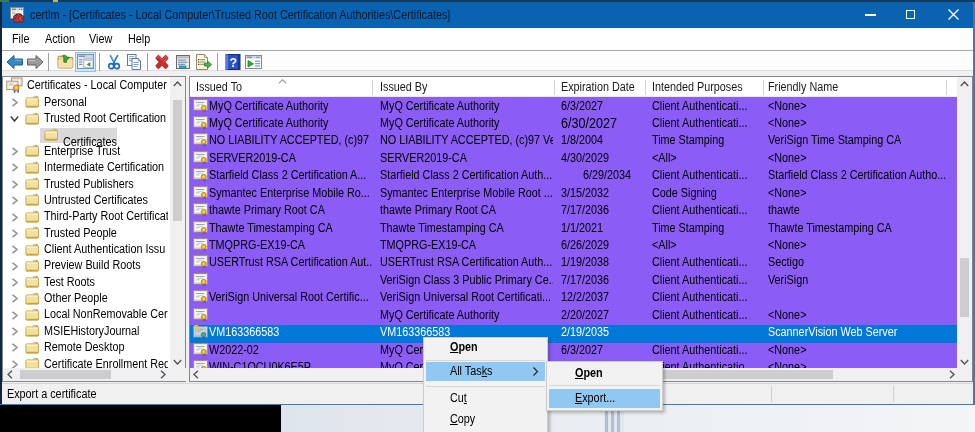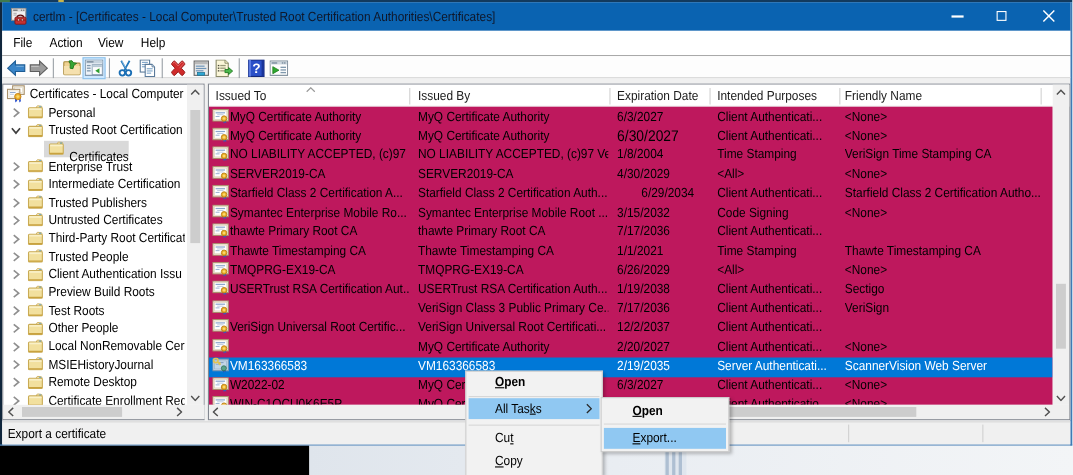--- a/index.html
+++ b/index.html
@@ -466,21 +466,21 @@
 <div class="ab" style="left:554.3px;top:80px;width:1px;height:15px;background:#d2d2d2"></div>
 <div class="ab" style="left:644.8px;top:80px;width:1px;height:15px;background:#d2d2d2"></div>
 <div class="ab" style="left:762.7px;top:80px;width:1px;height:15px;background:#d2d2d2"></div>
 <div class="ab" style="left:946.0px;top:80px;width:1px;height:15px;background:#d2d2d2"></div>
 <div class="ab" style="left:278px;top:79px">
     <svg width="9" height="5" viewBox="0 0 9 5" style="">
       <path d="M0.8 4.4 L4.5 0.8 L8.2 4.4" fill="none" stroke="#9a9a9a" stroke-width="1.1"></path>
     </svg>
   </div>
 <div class="ab" style="left:190px;top:96px;width:767px;height:1px;background:#ededed"></div>
-<div class="ab" style="left:190px;top:97px;width:767px;height:271px;overflow:hidden;background:#be185d">
+<div class="ab" style="left:190px;top:97px;width:767px;height:271px;overflow:hidden;background:#8b5cf6">
 <div class="ab" style="left:3px;top:1.6px">
       <svg width="16" height="14" viewBox="0 0 16 14" style="">
         <rect x="0.5" y="0.5" width="14" height="10.5" fill="#fffef6" stroke="#a8906a" stroke-width="1"></rect>
         <rect x="1.8" y="1.8" width="11.4" height="7.9" fill="#fff" stroke="#ddd0b5" stroke-width="0.7"></rect>
         <rect x="3" y="3" width="8.6" height="1.1" fill="#8ca6cc"></rect>
         <rect x="4.4" y="4.9" width="5.8" height="0.8" fill="#b5c4dd"></rect>
         <rect x="3" y="6.5" width="3.6" height="0.8" fill="#8ca6cc"></rect>
         <path d="M9.3 9.7 L10.6 13.5 L11.4 12.2 L12.9 13.2 L11.9 9.5 Z" fill="#3458c0"></path>
         <circle cx="10.7" cy="8.8" r="2.5" fill="#edb02a" stroke="#b97f14" stroke-width="0.8"></circle>
         <circle cx="10.7" cy="8.8" r="1.1" fill="#f8d96d"></circle>
@@ -585,20 +585,21 @@
         <rect x="3" y="6.5" width="3.6" height="0.8" fill="#8ca6cc"></rect>
         <path d="M9.3 9.7 L10.6 13.5 L11.4 12.2 L12.9 13.2 L11.9 9.5 Z" fill="#3458c0"></path>
         <circle cx="10.7" cy="8.8" r="2.5" fill="#edb02a" stroke="#b97f14" stroke-width="0.8"></circle>
         <circle cx="10.7" cy="8.8" r="1.1" fill="#f8d96d"></circle>
       </svg>
     </div>
 <div class="ab" style="left:19px;top:105.1px;width:163px;height:17.42px;line-height:17.42px;font-size:12px;color:#000;white-space:nowrap;overflow:hidden"><span class="t">thawte Primary Root CA</span></div>
 <div class="ab" style="left:190px;top:105.1px;width:173px;height:17.42px;line-height:17.42px;font-size:12px;color:#000;white-space:nowrap;overflow:hidden"><span class="t">thawte Primary Root CA</span></div>
 <div class="ab" style="left:371px;top:105.1px;width:85px;height:17.42px;line-height:17.42px;font-size:12px;color:#000;white-space:nowrap;overflow:hidden"><span class="t">7/17/2036</span></div>
 <div class="ab" style="left:462px;top:105.1px;width:108px;height:17.42px;line-height:17.42px;font-size:12px;color:#000;white-space:nowrap;overflow:hidden"><span class="t">Client Authenticati...</span></div>
+<div class="ab" style="left:578px;top:105.1px;width:188px;height:17.42px;line-height:17.42px;font-size:12px;color:#000;white-space:nowrap;overflow:hidden"><span class="t">thawte</span></div>
 <div class="ab" style="left:3px;top:123.5px">
       <svg width="16" height="14" viewBox="0 0 16 14" style="">
         <rect x="0.5" y="0.5" width="14" height="10.5" fill="#fffef6" stroke="#a8906a" stroke-width="1"></rect>
         <rect x="1.8" y="1.8" width="11.4" height="7.9" fill="#fff" stroke="#ddd0b5" stroke-width="0.7"></rect>
         <rect x="3" y="3" width="8.6" height="1.1" fill="#8ca6cc"></rect>
         <rect x="4.4" y="4.9" width="5.8" height="0.8" fill="#b5c4dd"></rect>
         <rect x="3" y="6.5" width="3.6" height="0.8" fill="#8ca6cc"></rect>
         <path d="M9.3 9.7 L10.6 13.5 L11.4 12.2 L12.9 13.2 L11.9 9.5 Z" fill="#3458c0"></path>
         <circle cx="10.7" cy="8.8" r="2.5" fill="#edb02a" stroke="#b97f14" stroke-width="0.8"></circle>
         <circle cx="10.7" cy="8.8" r="1.1" fill="#f8d96d"></circle>
@@ -700,21 +701,20 @@
         <rect x="3.2" y="6" width="4.6" height="0.8" fill="#97b1ce"></rect>
         <path d="M9 10.6 L10.3 13.8 L11.1 12.6 L12.6 13.5 L11.6 10.4 Z" fill="#2c53b8"></path>
         <circle cx="10.5" cy="9.8" r="2.3" fill="#5aa389" stroke="#2e6e58" stroke-width="0.7"></circle>
         <circle cx="3.2" cy="2.7" r="2" fill="none" stroke="#e2c454" stroke-width="1.5"></circle>
         <path d="M4.6 3.9 L7.4 6.7 M6.2 5.5 L7.4 4.5" stroke="#e2c454" stroke-width="1.4" fill="none"></path>
       </svg>
     </div>
 <div class="ab" style="left:19px;top:227.1px;width:163px;height:17.42px;line-height:17.42px;font-size:12px;color:#fff;white-space:nowrap;overflow:hidden"><span class="t">VM163366583</span></div>
 <div class="ab" style="left:190px;top:227.1px;width:173px;height:17.42px;line-height:17.42px;font-size:12px;color:#fff;white-space:nowrap;overflow:hidden"><span class="t">VM163366583</span></div>
 <div class="ab" style="left:371px;top:227.1px;width:85px;height:17.42px;line-height:17.42px;font-size:12px;color:#fff;white-space:nowrap;overflow:hidden"><span class="t">2/19/2035</span></div>
-<div class="ab" style="left:462px;top:227.1px;width:108px;height:17.42px;line-height:17.42px;font-size:12px;color:#fff;white-space:nowrap;overflow:hidden"><span class="t">Server Authenticati...</span></div>
 <div class="ab" style="left:578px;top:227.1px;width:188px;height:17.42px;line-height:17.42px;font-size:12px;color:#fff;white-space:nowrap;overflow:hidden"><span class="t">ScannerVision Web Server</span></div>
 <div class="ab" style="left:3px;top:245.5px">
       <svg width="16" height="14" viewBox="0 0 16 14" style="">
         <rect x="0.5" y="0.5" width="14" height="10.5" fill="#fffef6" stroke="#a8906a" stroke-width="1"></rect>
         <rect x="1.8" y="1.8" width="11.4" height="7.9" fill="#fff" stroke="#ddd0b5" stroke-width="0.7"></rect>
         <rect x="3" y="3" width="8.6" height="1.1" fill="#8ca6cc"></rect>
         <rect x="4.4" y="4.9" width="5.8" height="0.8" fill="#b5c4dd"></rect>
         <rect x="3" y="6.5" width="3.6" height="0.8" fill="#8ca6cc"></rect>
         <path d="M9.3 9.7 L10.6 13.5 L11.4 12.2 L12.9 13.2 L11.9 9.5 Z" fill="#3458c0"></path>
         <circle cx="10.7" cy="8.8" r="2.5" fill="#edb02a" stroke="#b97f14" stroke-width="0.8"></circle>

